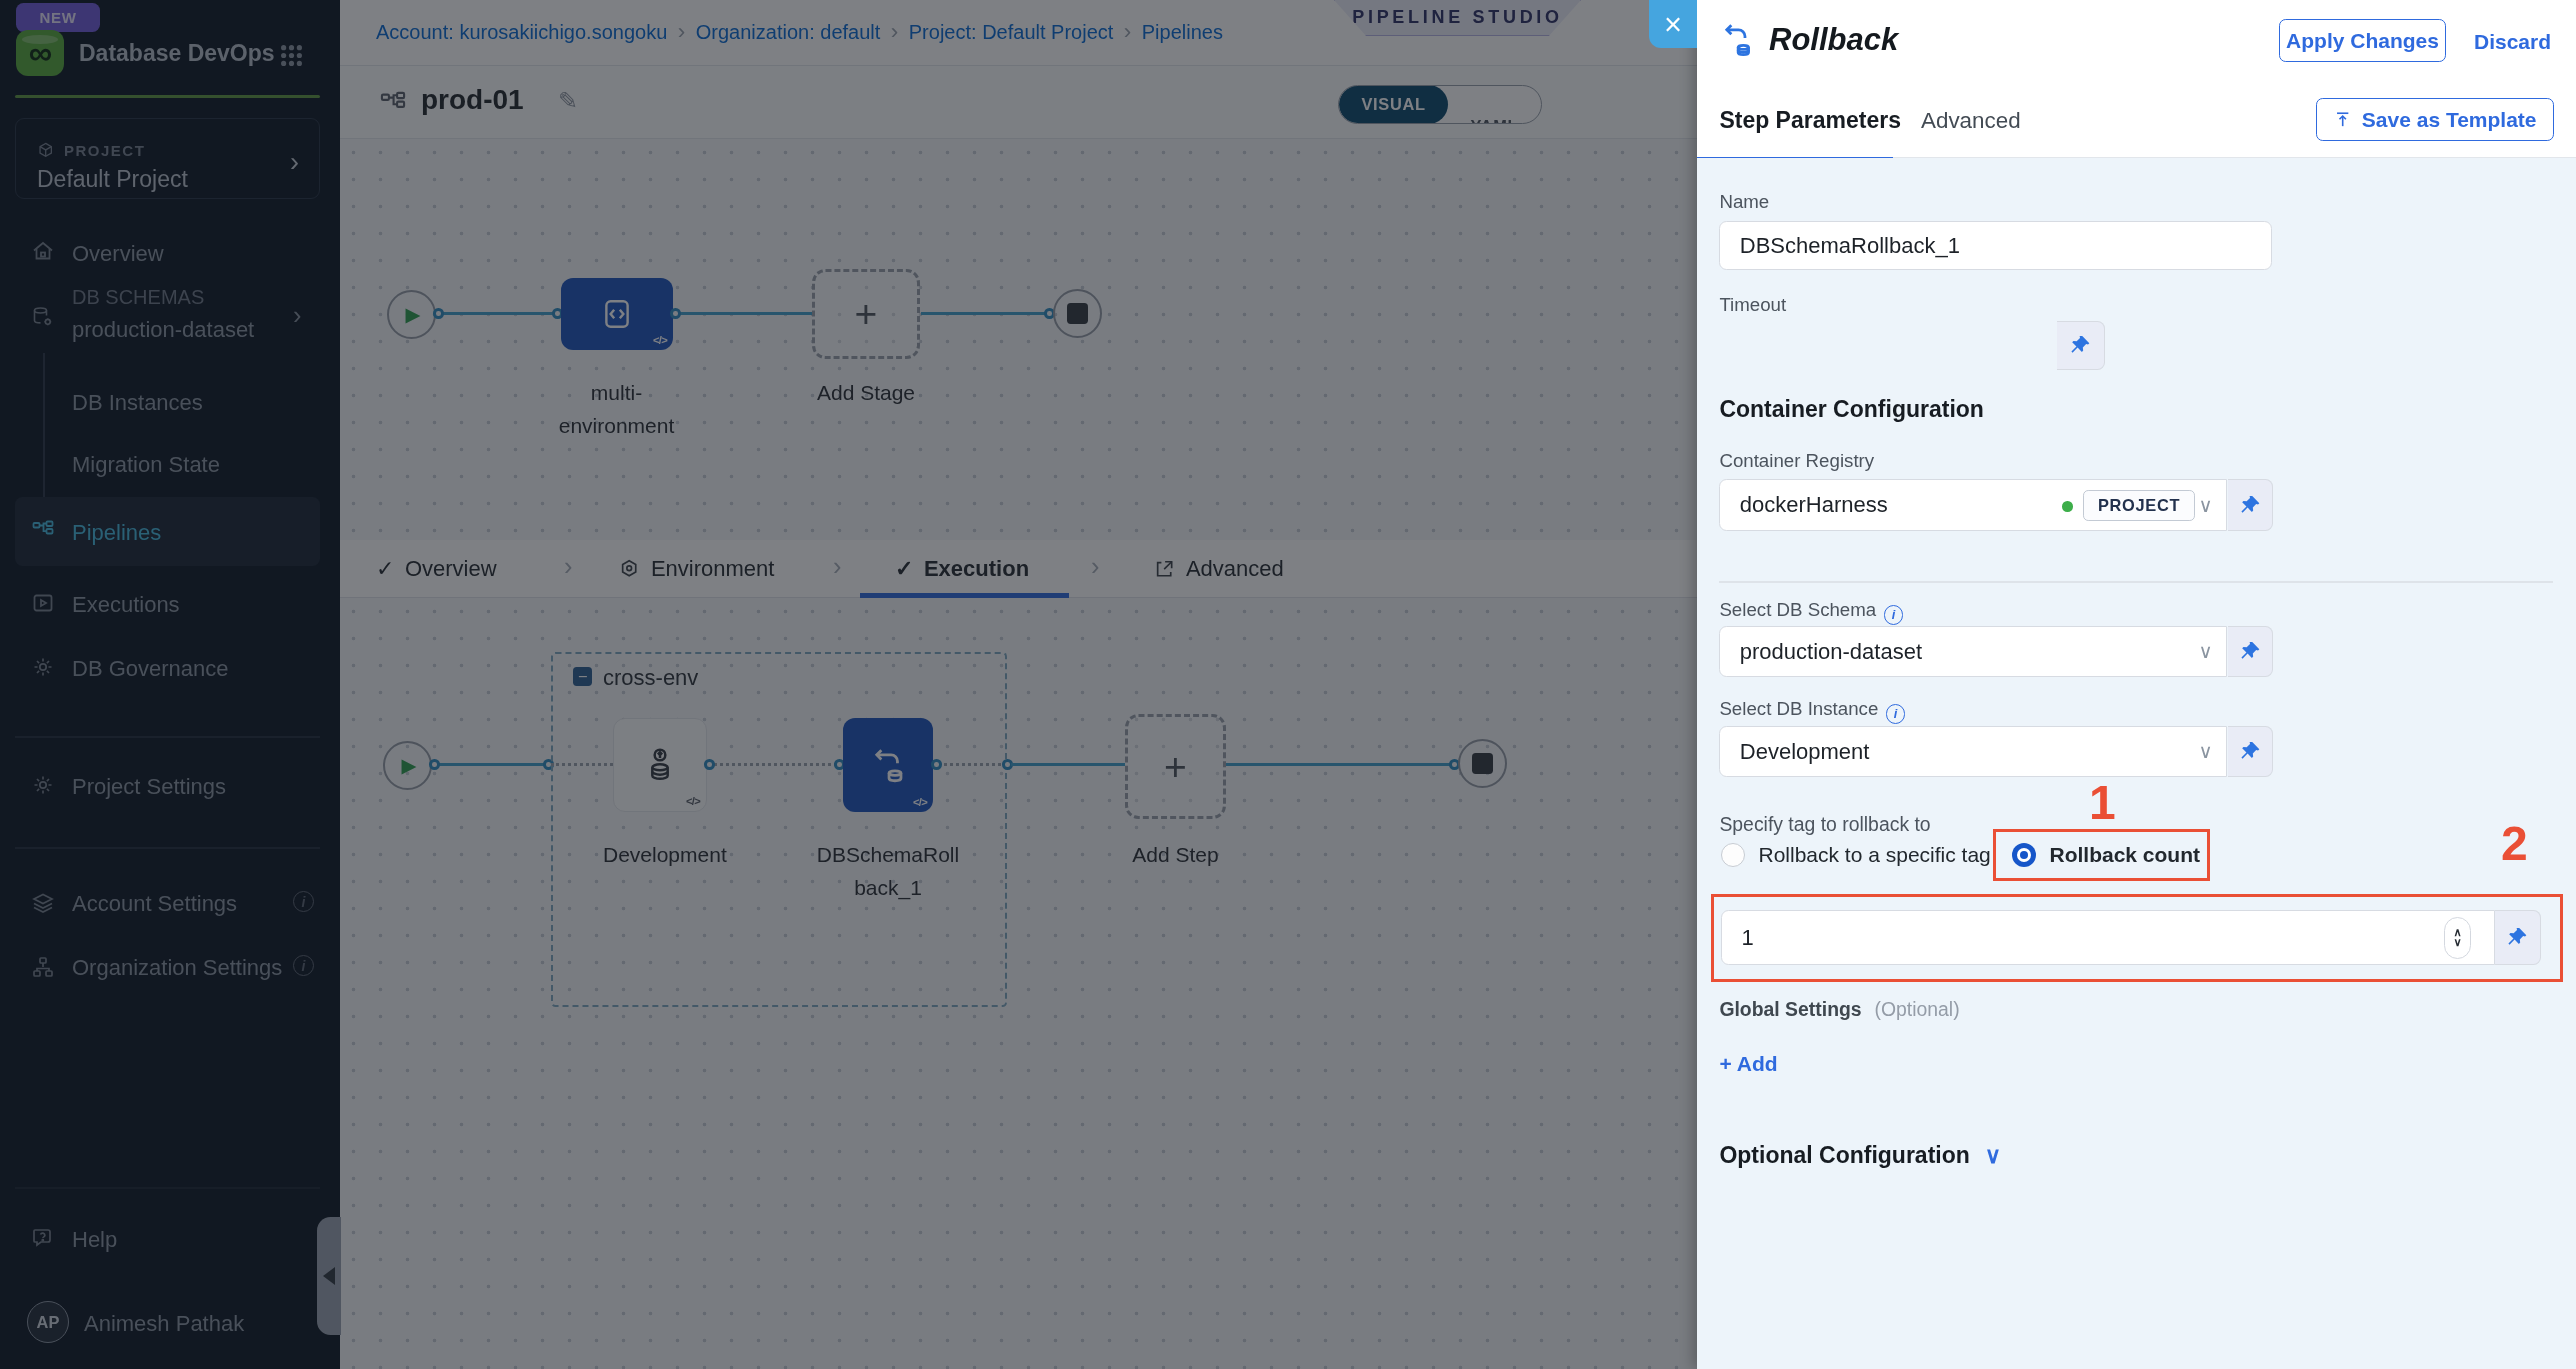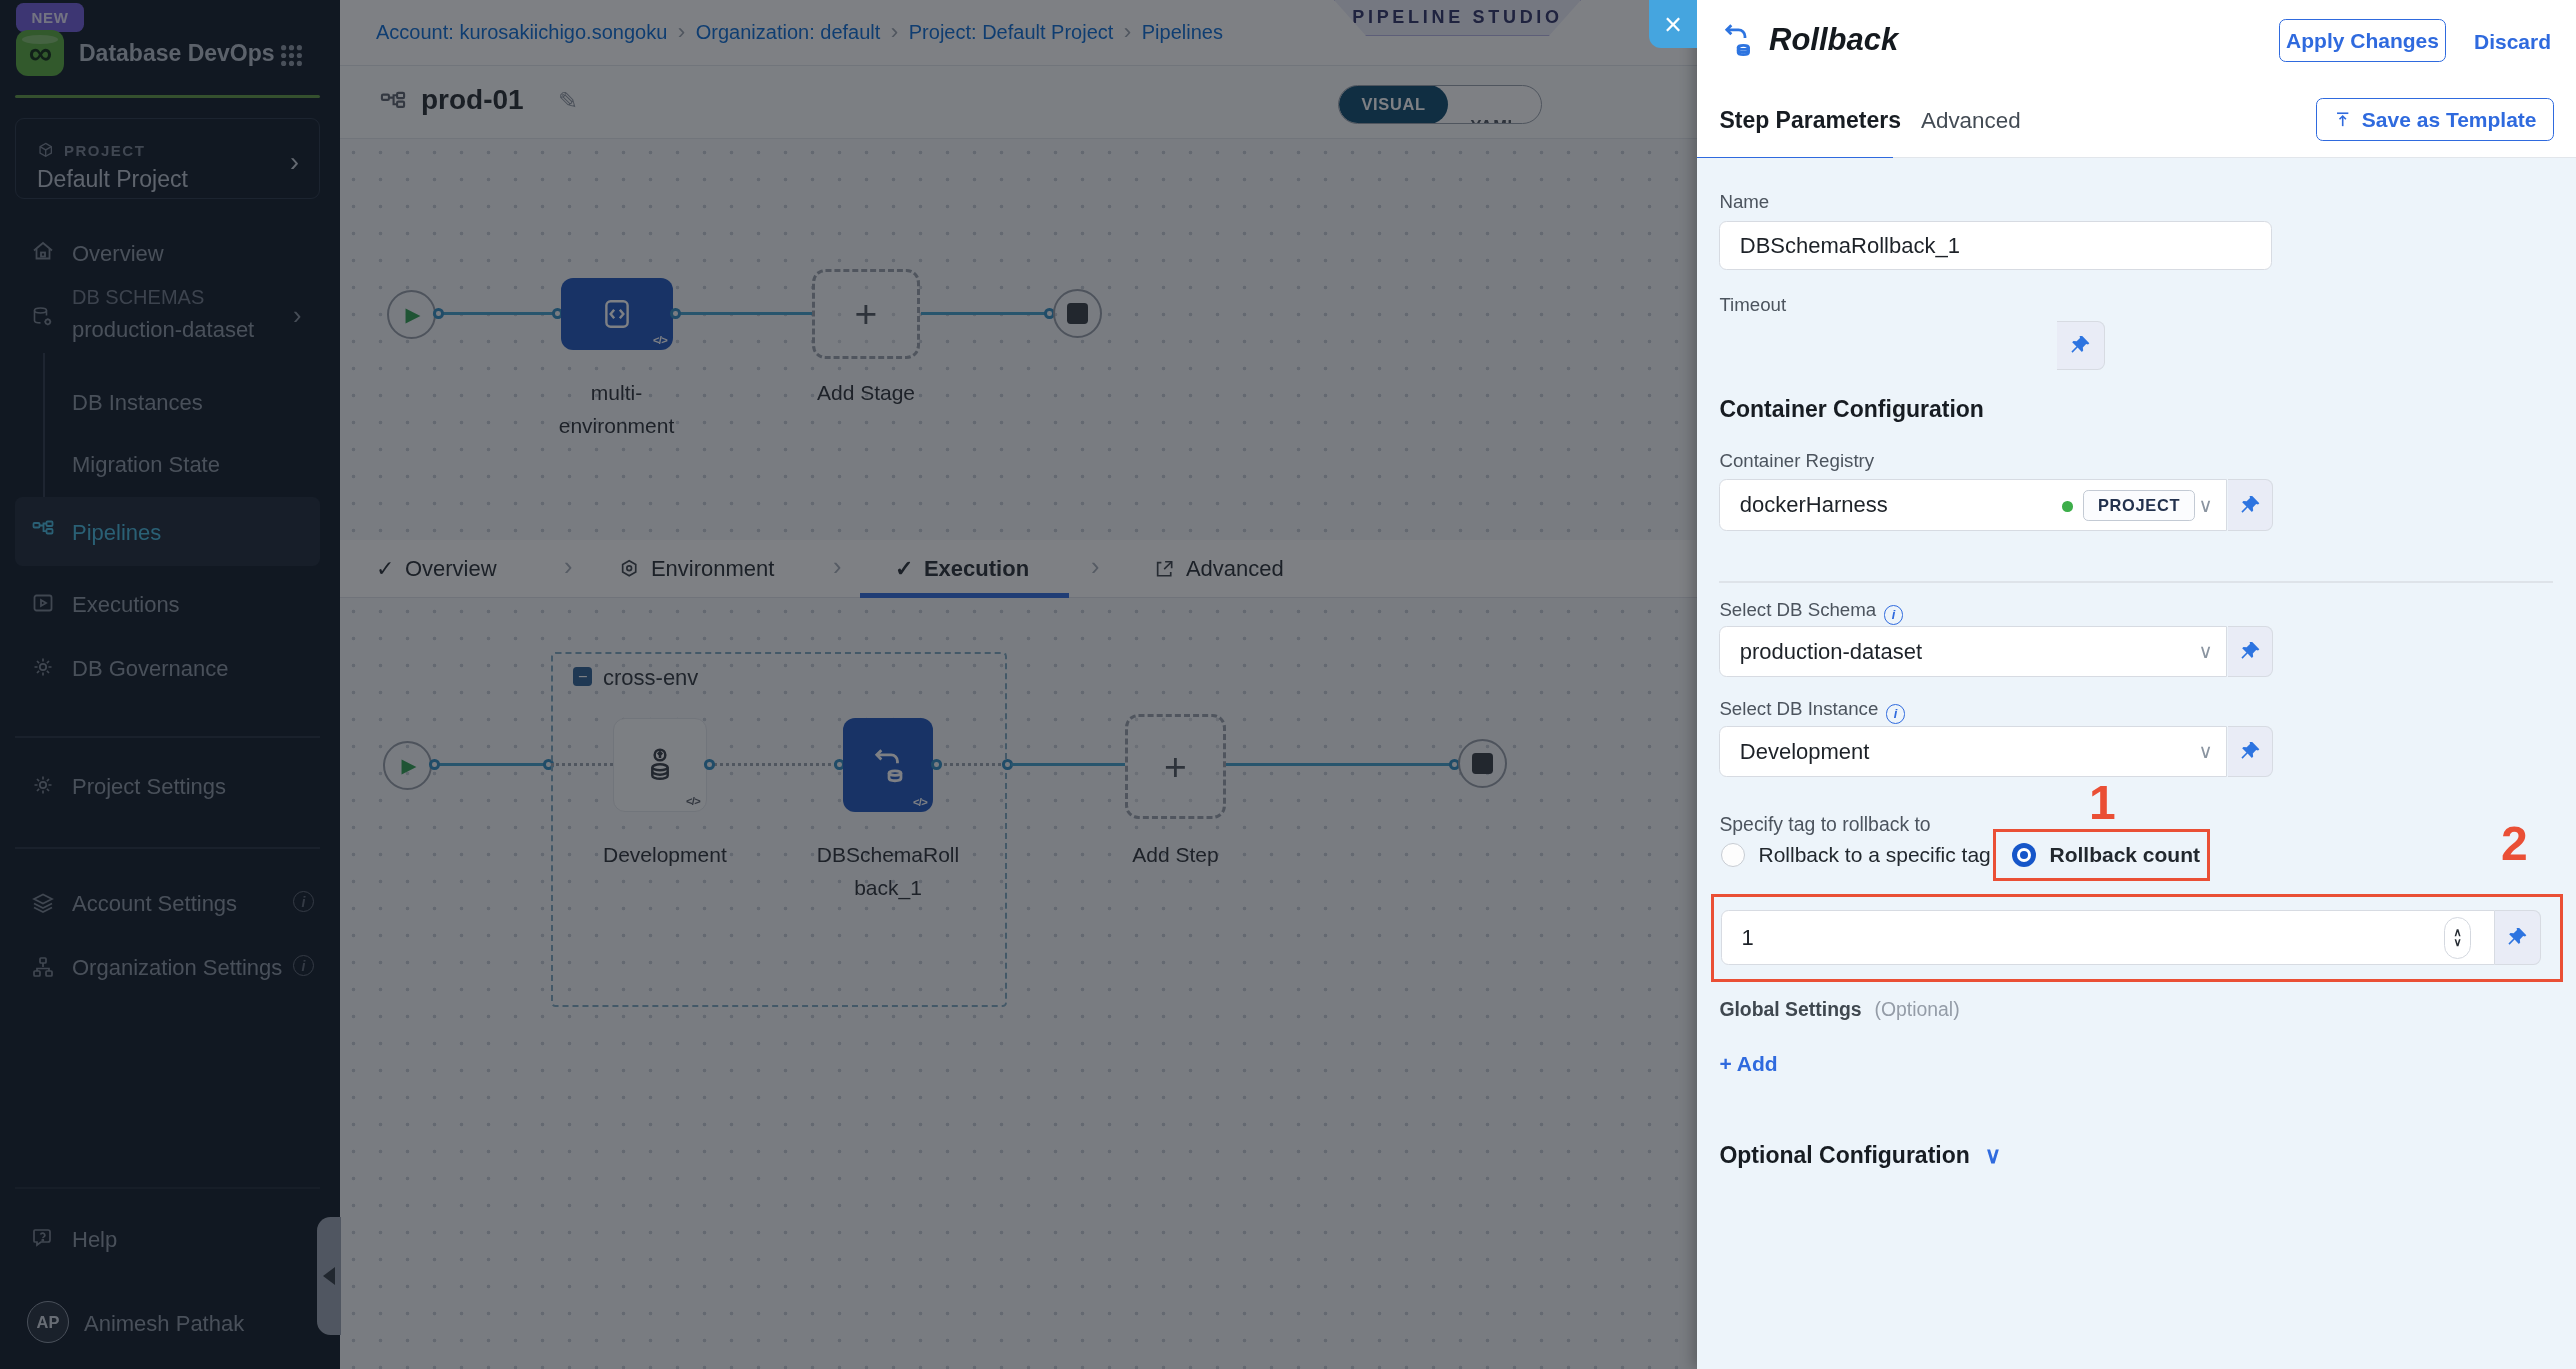--- a/index.html
+++ b/index.html
@@ -5,21 +5,21 @@
   * { box-sizing: border-box; margin: 0; padding: 0; }
   html,body { width:2576px; height:1369px; background:#fff; }
   body { font-family:"Liberation Sans", sans-serif; }
   .root { position:relative; width:2576px; height:1369px; overflow:hidden; }
   .abs { position:absolute; }
   .nowrap { white-space:nowrap; }
 
   
   .sidebar { left:0; top:0; width:340px; height:1369px; background:#0f1926; z-index:10; }
   .new-badge { left:16.4px; top:3px; background:#6f5cd9; color:#e7e2fb; font-size:15px; font-weight:700;
-    padding:6px 15px; border-radius:7.5px; letter-spacing:0.7px; }
+    padding:6px 23px; border-radius:7.5px; letter-spacing:0.7px; }
   .logo { left:16.4px; top:30px; width:48px; height:46px; background:#57a83d; border-radius:12px;
     display:flex; align-items:center; justify-content:center; color:#0e2a12; font-size:33px; font-weight:700; }
   .logo::before{ content:""; position:absolute; top:4.5px; left:6px; right:6px; height:9px; border-radius:50%;
     background:rgba(255,255,255,0.25);}
   .app-title { left:79px; top:40px; font-size:23px; font-weight:700; color:#b3bcc7; }
   .grid-icon { left:278px; top:42px; width:27px; height:27px; color:#8a94a2; }
   .green-rule { left:15px; top:95px; width:305px; height:3px; background:#5d9440; border-radius:1.5px; }
   .project-box { left:15px; top:118px; width:305px; height:81px; border:1.5px solid #263445; border-radius:9px; }
   .proj-cube { left:36px; top:141px; width:19.4px; height:19.4px; color:#768090; }
   .proj-label { left:64px; top:142px; font-size:15px; letter-spacing:1.5px; font-weight:700; color:#768090; }

